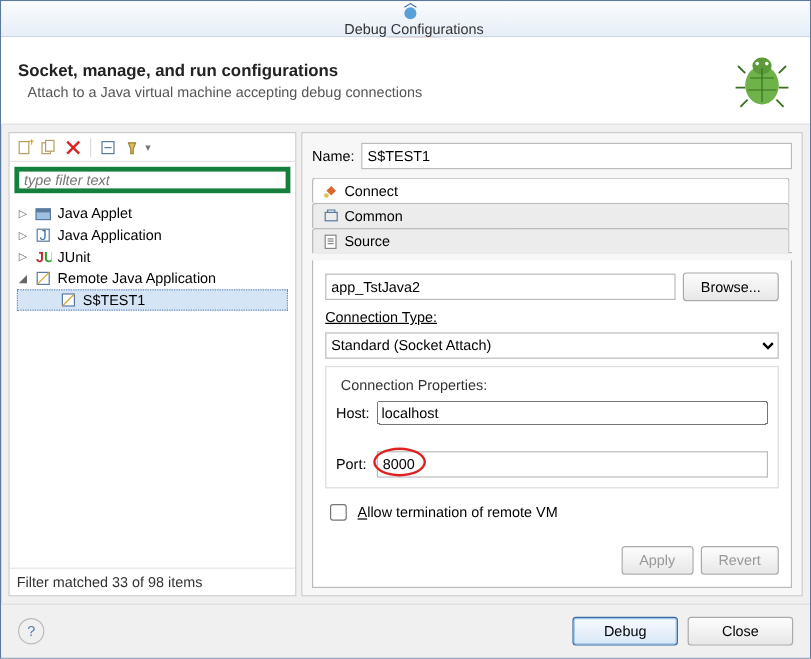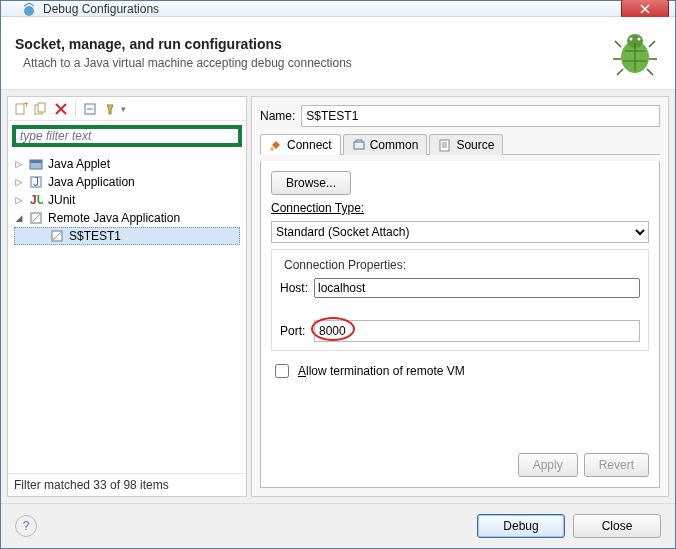--- a/index.html
+++ b/index.html
@@ -1,18 +1,18 @@
 <!DOCTYPE html>
 <html><head>
 <meta charset="utf-8">
 <style>
 * { box-sizing: border-box; font-family: "Segoe UI", Tahoma, sans-serif; font-size: 12px; }
 body { margin: 0; background: #fff; }
 .window { width: 676px; height: 549px; border: 1px solid #5a7aa0; background: #f0f0f0; display: flex; flex-direction: column; }
-.titlebar { height: 16px; background: linear-gradient(#fafcfe, #e6eef7); display: flex; align-items: center; padding: 0 6px 0 20px; border-bottom: 1px solid #cdd7e3; }
+.titlebar { height: 30px; background: linear-gradient(#fafcfe, #e6eef7); display: flex; align-items: center; padding: 0 6px 0 20px; border-bottom: 1px solid #cdd7e3; flex-direction: column; }
 .titlebar-icon { width: 16px; height: 16px; margin-right: 6px; }
 .titlebar-text { flex: 1; color: #333; }
 .close-btn { width: 48px; height: 20px; background: linear-gradient(#e57373,#c93434); border: 1px solid #8a1f1f; border-radius: 3px; display: flex; align-items: center; justify-content: center; color: #fff; font-weight: bold; cursor: pointer; }
 .close-btn svg { width: 10px; height: 10px; }
 .header { background: #fff; padding: 10px 14px 10px 14px; border-bottom: 1px solid #ddd; display: flex; align-items: center; }
 .header-text { flex: 1; }
 .header-title { font-size: 14px; font-weight: bold; color: #222; margin-bottom: 4px; }
 .header-sub { color: #555; margin-left: 8px; }
 .bug-icon { width: 52px; height: 52px; }
 .body { flex: 1; display: flex; padding: 6px; gap: 4px; min-height: 0; }
@@ -26,21 +26,21 @@
 .tree-item { display: flex; align-items: center; height: 18px; gap: 4px; cursor: pointer; }
 .tree-item.child { padding-left: 34px; }
 .tree-item.selected { background: #d5e5f6; border: 1px dotted #6a8db8; }
 .tri { width: 10px; text-align: center; color: #666; font-size: 9px; }
 .tree-icon { width: 16px; height: 16px; display: flex; align-items: center; justify-content: center; }
 .filter-status { border-top: 1px solid #e5e5e5; padding: 4px 6px; color: #333; }
 .right { flex: 1; display: flex; flex-direction: column; border: 1px solid #ccc; background: #f7f7f7; padding: 8px; gap: 6px; }
 .name-row { display: flex; align-items: center; gap: 6px; }
 .name-row label { }
 .name-row input { flex: 1; height: 22px; border: 1px solid #bbb; padding: 2px 4px; background: #fff; }
-.tabs { display: flex; border-bottom: 1px solid #bbb; }
+.tabs { display: flex; border-bottom: 1px solid #bbb; flex-direction: column; }
 .tab { display: flex; align-items: center; gap: 4px; padding: 3px 8px; border: 1px solid #bbb; border-bottom: none; background: #ececec; margin-right: 2px; cursor: pointer; border-radius: 3px 3px 0 0; position: relative; top: 1px; }
 .tab.active { background: #fff; }
 .tab-icon { width: 14px; height: 14px; }
 .panel { flex: 1; border: 1px solid #bbb; border-top: none; background: #fff; padding: 10px; display: flex; flex-direction: column; gap: 6px; }
 .field-label { text-decoration: underline; }
 .row { display: flex; align-items: center; gap: 6px; }
 .row input { flex: 1; height: 22px; border: 1px solid #bbb; padding: 2px 4px; }
 .btn { height: 24px; padding: 0 14px; border: 1px solid #aaa; background: linear-gradient(#fdfdfd,#e7e7e7); border-radius: 3px; cursor: pointer; }
 .btn:disabled, .btn.disabled { color: #999; }
 select { width: 100%; height: 22px; border: 1px solid #bbb; background: #fff; }
@@ -206,20 +206,21 @@
         <div class="tab">
           <span class="tab-icon"><svg viewBox="0 0 14 14">
                 <rect x="2" y="2" width="9" height="11" fill="#fff" stroke="#888"></rect>
                 <path d="M4 5h5M4 7h5M4 9h5" stroke="#888"></path>
               </svg></span>
           <span>Source</span>
         </div>
       </div>
       <div class="panel">
         <div class="row">
+          <input type="text" value="app_TstJava2" style="">
           <button class="btn">Browse...</button>
         </div>
         <div class="field-label">Connection Type:</div>
         <select>
           <option>Standard (Socket Attach)</option>
         </select>
         <div class="group">
           <div class="group-title">Connection Properties:</div>
           <div class="props">
             <span>Host:</span>

